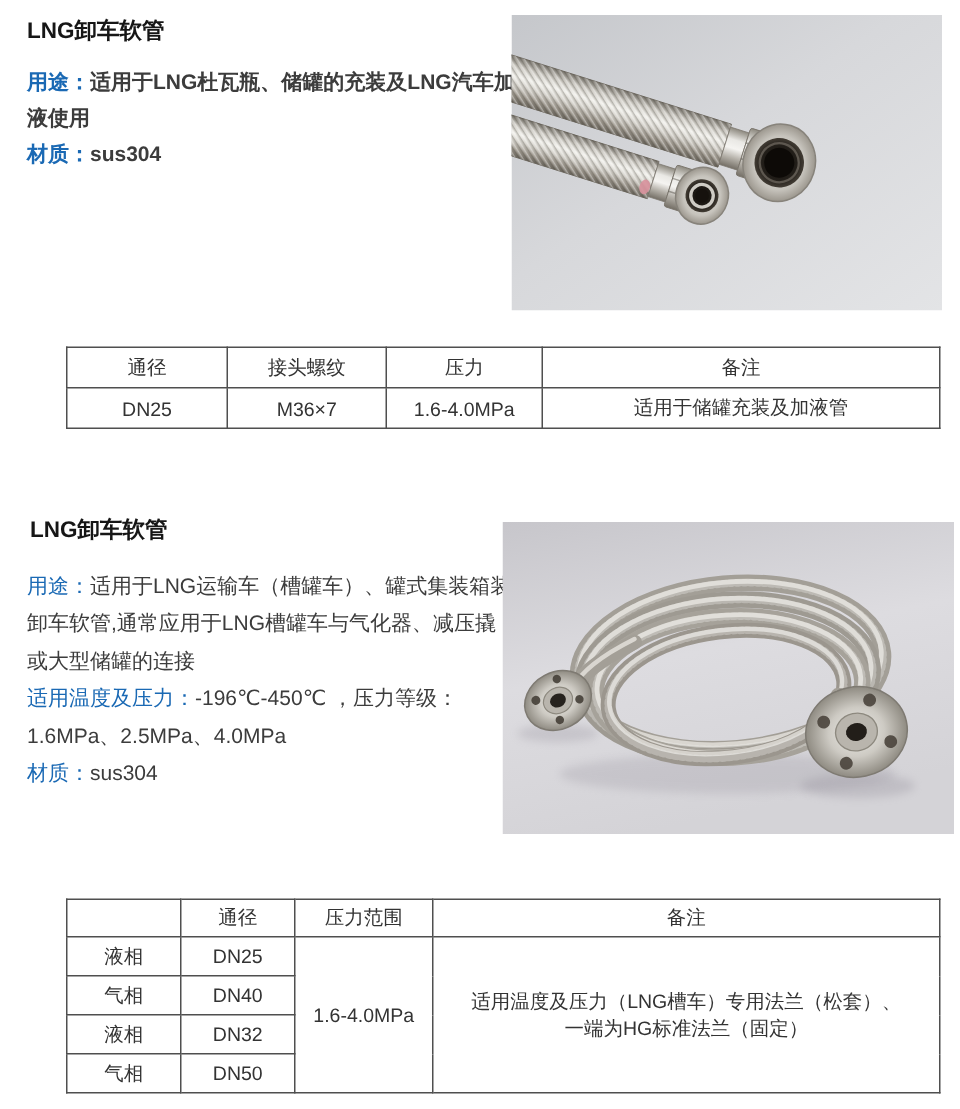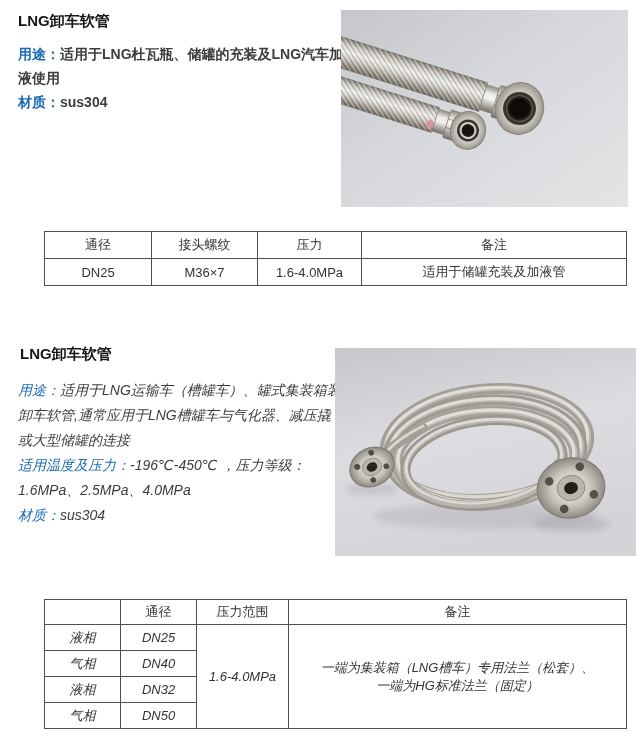--- a/index.html
+++ b/index.html
@@ -11,42 +11,42 @@
     --tborder:#4f4f4f;
   }
   .abs{position:absolute;}
   .sec-title{
     font-size:15px;font-weight:bold;color:#161616;margin:0;line-height:18px;
   }
   .specs p{margin:0;font-size:14px;}
   .specs .lbl{color:var(--accent);}
   #sec1-text{left:18px;top:42px;width:326px;}
   #sec1-text p{line-height:24px;font-weight:bold;}
-  #sec2-text{left:18px;top:378px;width:324px;font-style:italic;}
+  #sec2-text{left:18px;top:378px;width:324px;}
   #sec2-text p{line-height:25px;}
   #sec1-title{left:18px;top:12px;}
   #sec2-title{left:20px;top:345px;text-align:right;}
   #photo1{left:341px;top:10px;width:287px;height:197px;margin:0;}
   #photo2{left:335px;top:348px;width:301px;height:208px;margin:0;}
   figure svg{display:block;}
   table{
     border-collapse:collapse;table-layout:fixed;
     font-size:13px;color:#333;text-align:center;
   }
   th,td{
     border:1px solid var(--tborder);
     font-weight:normal;padding:0 2px;
     vertical-align:middle;
   }
   #table1{left:44px;top:231px;width:583px;}
   #table1 th{height:26px;}
   #table1 td{height:26px;}
   #table2{left:44px;top:599px;width:583px;}
   #table2 th{height:24px;}
-  #table2 td{height:25px;font-style:italic;}
+  #table2 td{height:25px;}
   .remark-lines div{line-height:18px;}
 </style>
 </head>
 <body style="--accent: #1a69b4; --tborder: #4f4f4f; color: rgb(60, 60, 60);">
 
 <h2 class="abs sec-title" id="sec1-title">LNG卸车软管</h2>
 
 <div class="abs specs" id="sec1-text">
   <p><span class="lbl">用途：</span><span>适用于LNG杜瓦瓶、储罐的充装及LNG汽车加液使用</span></p>
   <p><span class="lbl">材质：</span><span>sus304</span></p>
@@ -239,21 +239,21 @@
     <th></th>
     <th>通径</th>
     <th>压力范围</th>
     <th>备注</th>
   </tr>
   <tr>
     <td>液相</td>
     <td>DN25</td>
     <td rowspan="4">1.6-4.0MPa</td>
     <td rowspan="4" class="remark-lines">
-      <div>一端为集装箱（LNG槽车）专用法兰（松套）、</div>
+      <div>适用温度及压力（LNG槽车）专用法兰（松套）、</div>
       <div>一端为HG标准法兰（固定）</div>
     </td>
   </tr>
   <tr>
     <td>气相</td>
     <td>DN40</td>
   </tr>
   <tr>
     <td>液相</td>
     <td>DN32</td>

